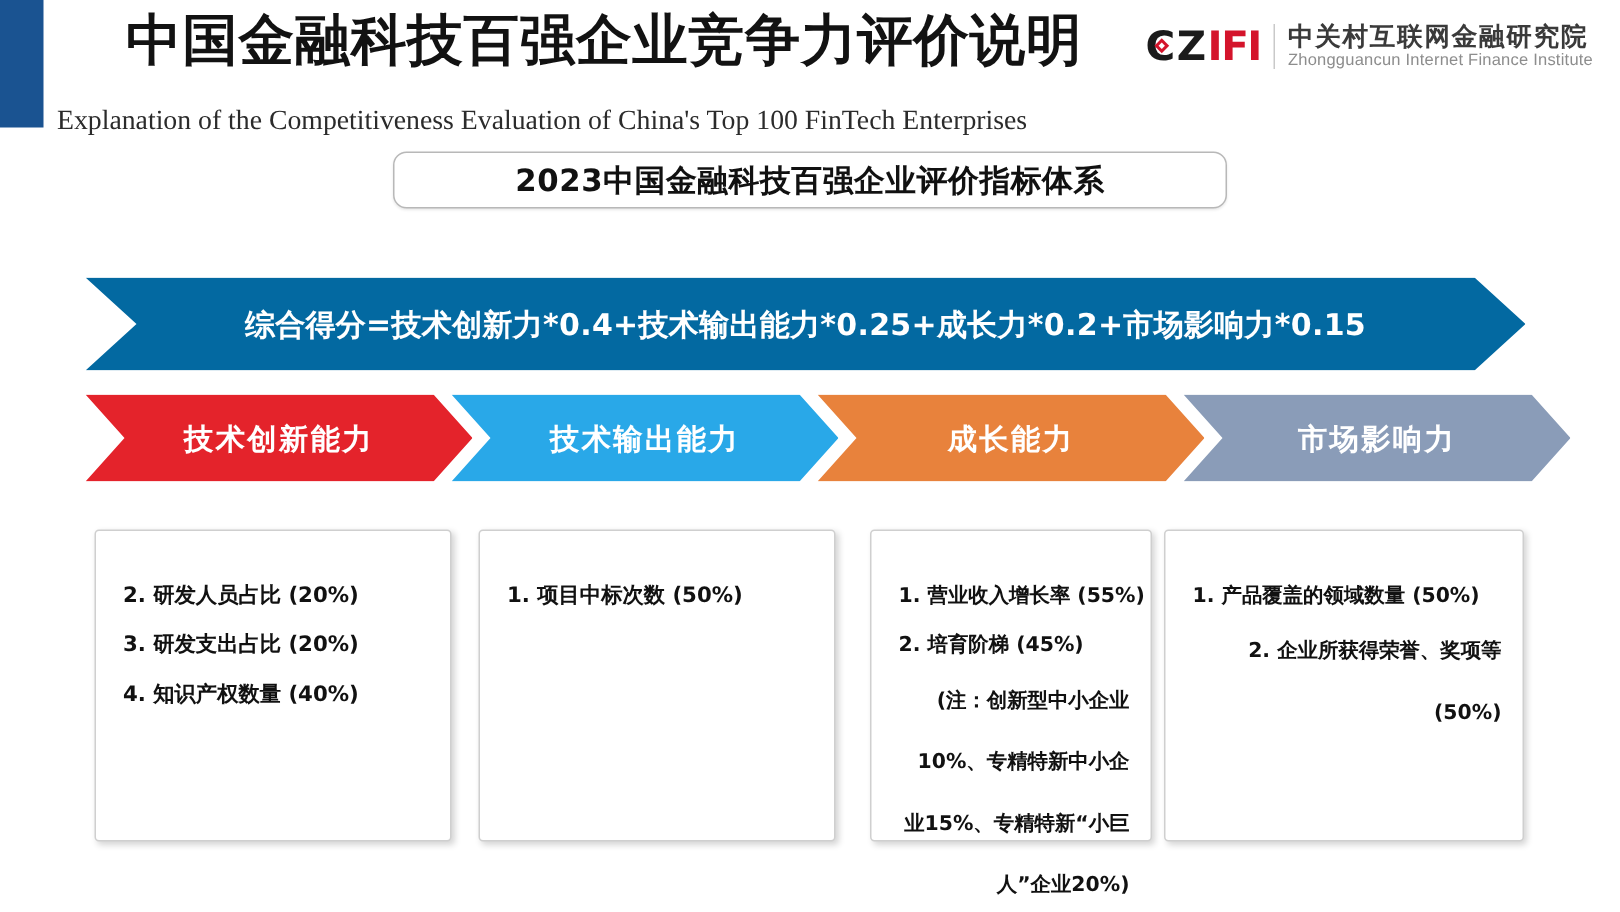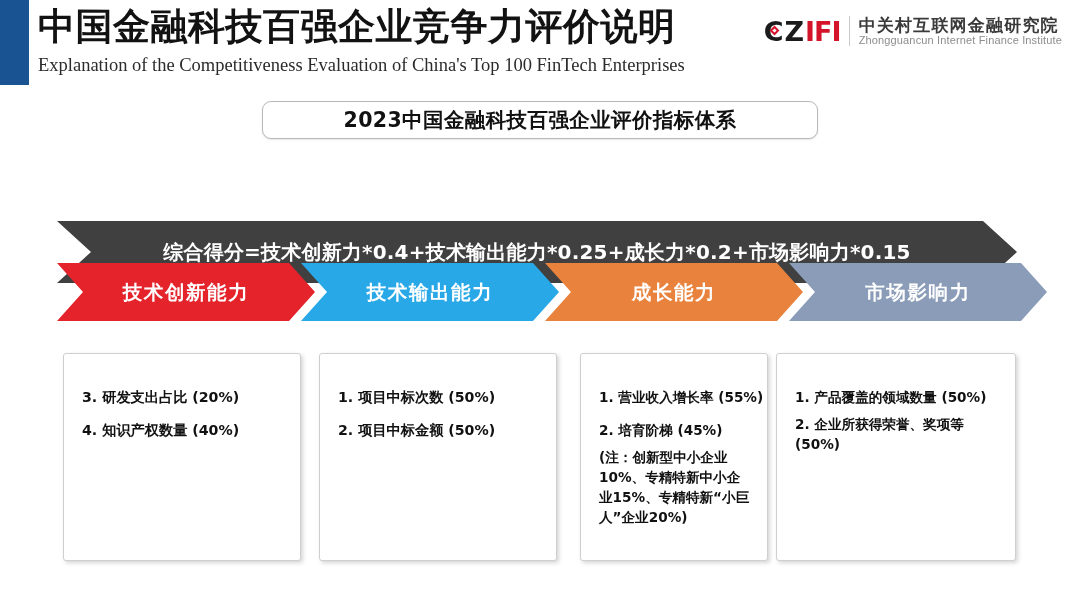--- a/index.html
+++ b/index.html
@@ -26,27 +26,28 @@
     width:700px;
   }
   #main-title {
     font-family:"DejaVu Sans", sans-serif;
     font-weight:bold;
     font-size:37px;
     line-height:46px;
     letter-spacing:0.5px;
     color:#121212;
     white-space:nowrap;
+    margin-left:46px;
   }
   #sub-title {
     font-family:"Liberation Serif", serif;
     font-size:18.5px;
     line-height:26px;
     color:#2b2b2b;
-    margin-top:2px;
+    margin-top:18px;
     white-space:nowrap;
   }
 
   
   #logo {
     position:absolute; right:18px; top:11px;
     display:flex; align-items:center;
     height:40px;
   }
   #logo-mark {
@@ -177,21 +178,21 @@
   #card-3 { left:776px; width:240px; }
 
   .card-line {
     font-family:"DejaVu Sans", sans-serif;
     font-weight:bold;
     font-size:14.2px;
     line-height:33px;
     color:#111111;
     white-space:nowrap;
   }
-  .card-line.wrap { white-space:normal; line-height:20px; }
+  .card-line.wrap { white-space:normal; line-height:41px;text-align:right; }
   #card-2 .card-line { font-size:13.6px; }
   #card-3 .card-line { font-size:13.6px; }
 </style>
 </head>
 <body>
 
 <div id="slide">
 
   <div id="accent-bar" style="background: rgb(26, 83, 145);"></div>
 
@@ -213,45 +214,45 @@
     <div>
       <div id="logo-text-cn">中关村互联网金融研究院</div>
       <div id="logo-text-en">Zhongguancun Internet Finance Institute</div>
     </div>
   </div>
 
   <div id="system-box">
     <span id="system-box-label">2023中国金融科技百强企业评价指标体系</span>
   </div>
 
-  <div id="formula-banner" class="chevron" style="background: #404040; margin-top: 36px;">
+  <div id="formula-banner" class="chevron" style="background: #0369a1;">
     <span id="formula-text">综合得分=技术创新力*0.4+技术输出能力*0.25+成长力*0.2+市场影响力*0.15</span>
   </div>
 
   <div id="pillar-0" class="chevron pillar" style="background: rgb(228, 35, 43);">
     <span class="pillar-label">技术创新能力</span>
   </div>
   <div id="pillar-1" class="chevron pillar" style="background: rgb(41, 168, 232);">
     <span class="pillar-label">技术输出能力</span>
   </div>
   <div id="pillar-2" class="chevron pillar" style="background: rgb(232, 130, 60);">
     <span class="pillar-label">成长能力</span>
   </div>
   <div id="pillar-3" class="chevron pillar" style="background: rgb(138, 156, 184);">
     <span class="pillar-label">市场影响力</span>
   </div>
 
   <div id="card-0" class="card">
+    <div class="card-line">2. 研发人员占比 (20%)</div>
     <div class="card-line">3. 研发支出占比 (20%)</div>
     <div class="card-line">4. 知识产权数量 (40%)</div>
   </div>
 
   <div id="card-1" class="card">
     <div class="card-line">1. 项目中标次数 (50%)</div>
-    <div class="card-line">2. 项目中标金额 (50%)</div>
   </div>
 
   <div id="card-2" class="card">
     <div class="card-line">1. 营业收入增长率 (55%)</div>
     <div class="card-line">2. 培育阶梯 (45%)</div>
     <div class="card-line wrap">(注：创新型中小企业10%、专精特新中小企业15%、专精特新“小巨人”企业20%)</div>
   </div>
 
   <div id="card-3" class="card">
     <div class="card-line">1. 产品覆盖的领域数量 (50%)</div>

